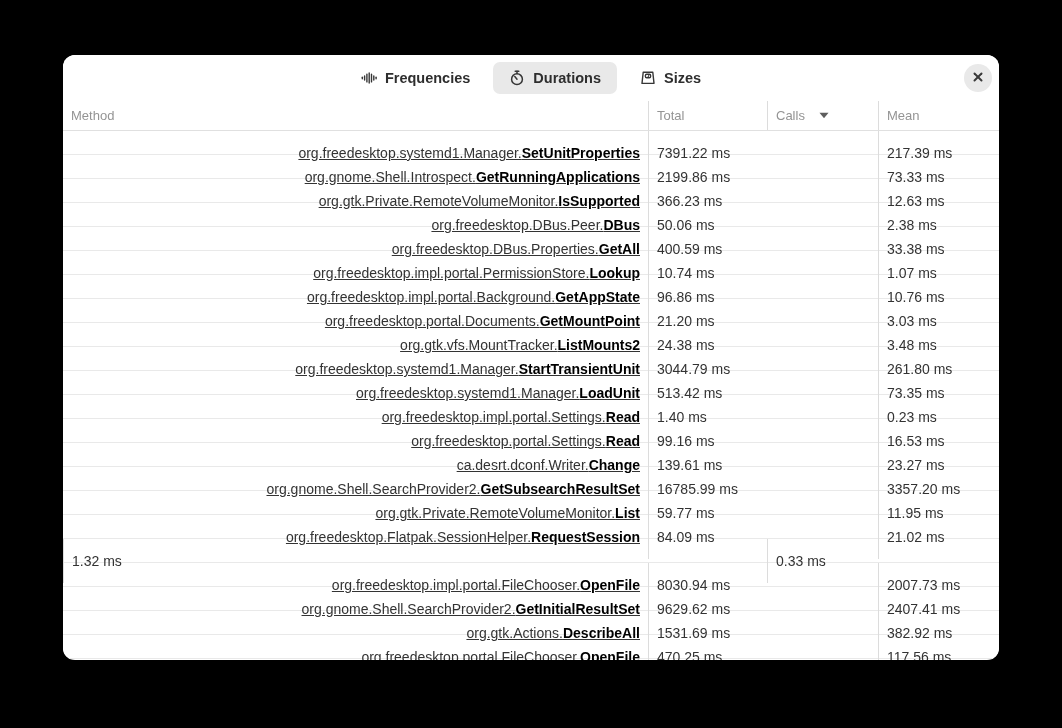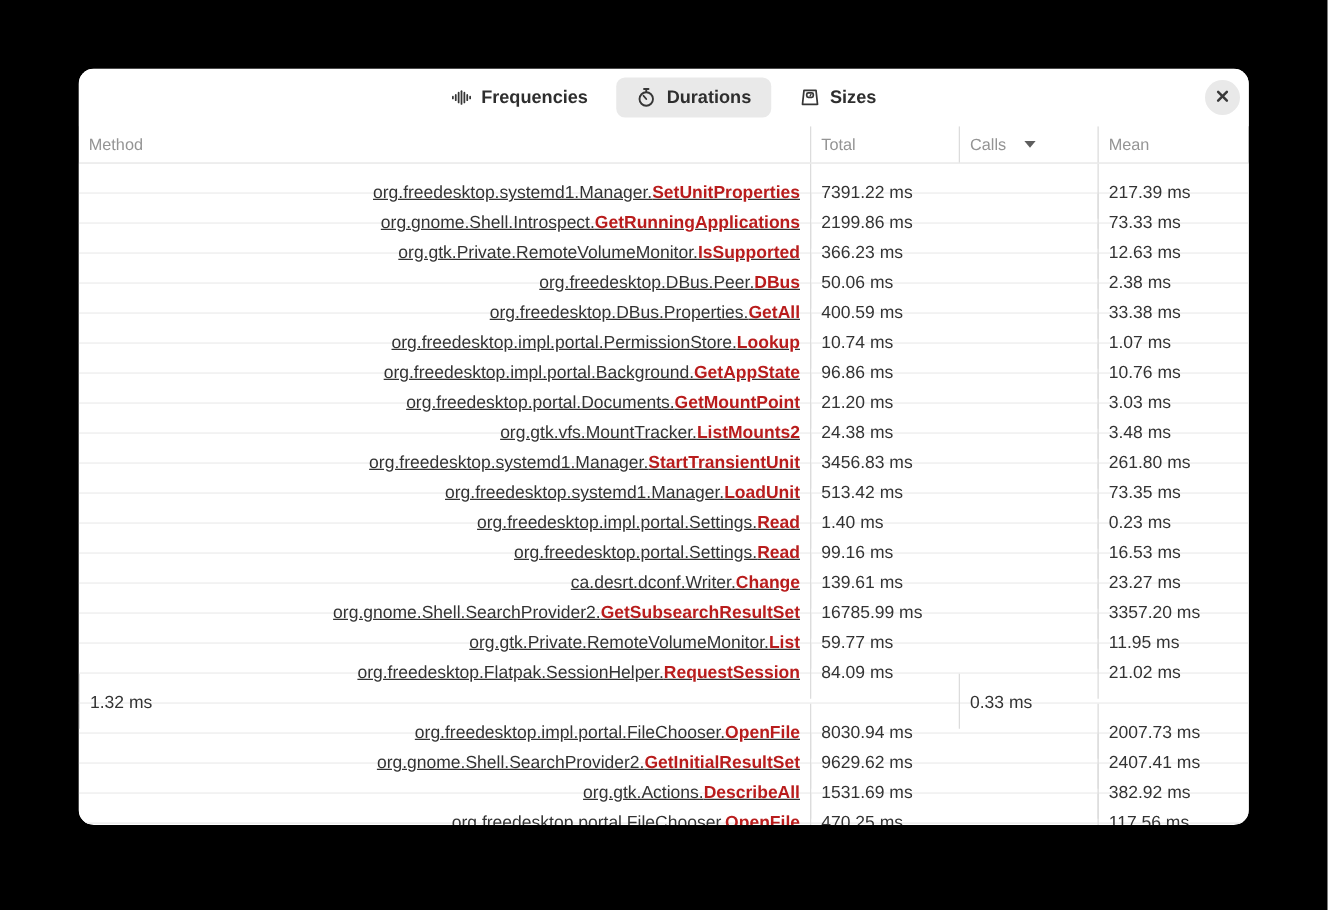--- a/index.html
+++ b/index.html
@@ -55,21 +55,21 @@
     display:grid; grid-template-columns:585px 119px 111px 121px;
     height:24px; border-bottom:1px solid #e9e9e9; background:#fff;
   }
   .cell {
     display:flex; align-items:center;
     font-size:14px; color:#333; padding:0 8px;
     white-space:nowrap; overflow:hidden;
   }
   .cell.sep { border-left:1px solid #dcdcdc; }
   .cell.method-cell { justify-content:flex-end;text-decoration:underline; }
-  .method-name { font-weight:bold; color:#b91c1c; }
+  .method-name { font-weight:bold; color:#000000; }
   .cell.calls-cell { justify-content:flex-start; padding-right:46px;margin-top:44px; }
   .calls-bar { height:18px; background:#3584e4; border-radius:2px; flex:none; }
   .calls-num { color:#333; }
 </style>
 </head>
 <body>
 
 <div class="window">
 
   <div class="headerbar">
@@ -301,21 +301,21 @@
             <span>3.48 ms</span>
           </div>
   </div>
 
   <div class="row">
     <div class="cell method-cell">
             <span>org.freedesktop.systemd1.Manager.</span>
             <span class="method-name">StartTransientUnit</span>
           </div>
     <div class="cell sep">
-            <span>3456.83 ms</span>
+            <span>3044.79 ms</span>
           </div>
     <div class="cell sep calls-cell">
       <span class="calls-bar" style="width: 2.5px;"></span>
       <span class="calls-num">7</span>
     </div>
     <div class="cell sep">
             <span>261.80 ms</span>
           </div>
   </div>
 

